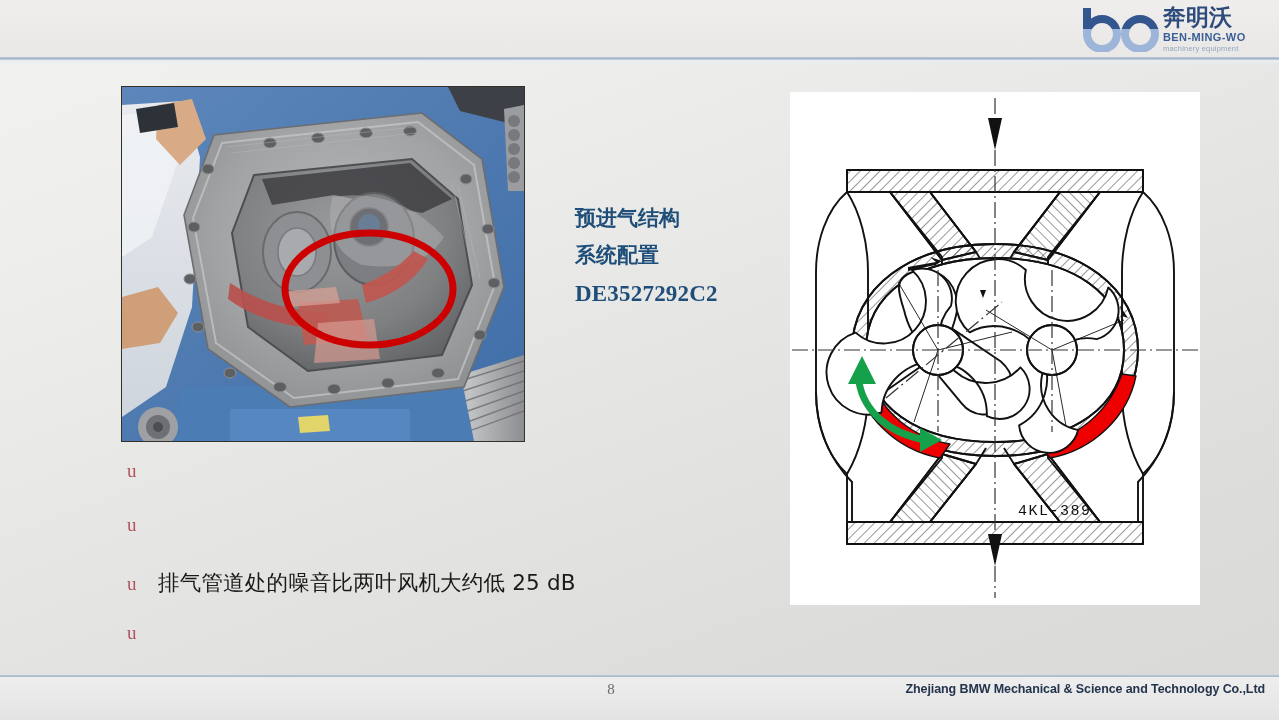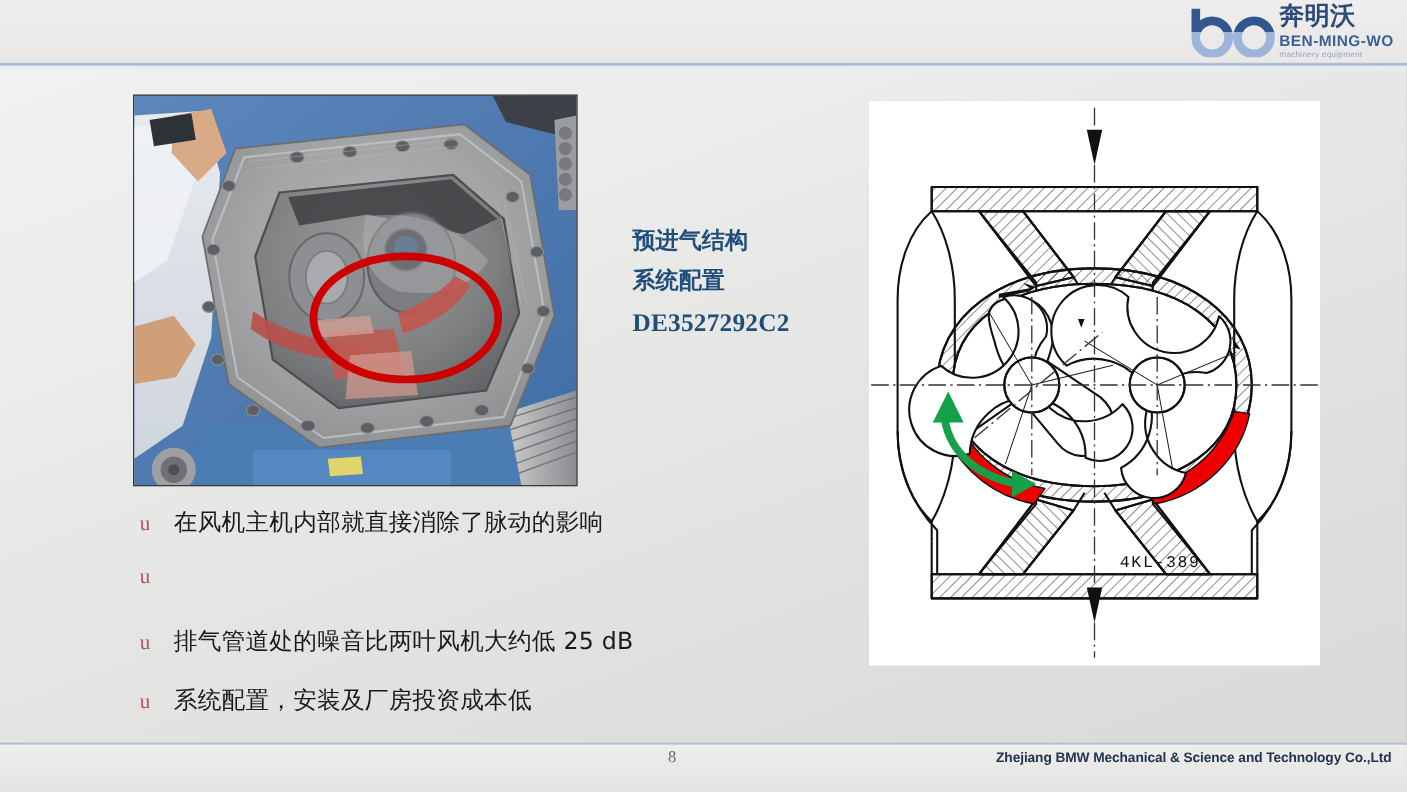--- a/index.html
+++ b/index.html
@@ -62,21 +62,21 @@
     line-height: 1;
   }
   #logo-cn {
     font-family: "DejaVu Sans", sans-serif;
     font-size: 23px;
     font-weight: 700;
     color: #2c4a7a;
     letter-spacing: 0px;
   }
   #logo-en {
-    font-size: 14px;
+    font-size: 11px;
     font-weight: 700;
     color: #3a5f96;
     letter-spacing: 0.4px;
     margin-top: 3px;
   }
   #logo-tag {
     font-size: 7.5px;
     font-weight: 400;
     color: #94a7bd;
     letter-spacing: 0.2px;
@@ -502,32 +502,30 @@
         <path d="M130 336 L152 348 L130 360 Z" fill="#15a04a"></path>
       </g>
 
       <text x="228" y="423" font-family="Liberation Mono, DejaVu Sans Mono, monospace" font-size="15" fill="#111" letter-spacing="1.5">4KL-389</text>
     </svg>
   </div>
 
   <div id="bullets">
     <div class="bullet-row">
       <span class="bullet-mark">u</span>
-      <span class="bullet-text">在风机主机内部就直接消除了脉动的影响</span>
     </div>
     <div class="bullet-row">
       <span class="bullet-mark">u</span>
     </div>
     <div class="bullet-row">
       <span class="bullet-mark">u</span>
       <span class="bullet-text">排气管道处的噪音比两叶风机大约低 25 dB</span>
     </div>
     <div class="bullet-row">
       <span class="bullet-mark">u</span>
-      <span class="bullet-text">系统配置，安装及厂房投资成本低</span>
     </div>
   </div>
 
   <div id="footer-rule"></div>
   <div id="footer-band"></div>
   <div id="page-number">8</div>
   <div id="footer-company">Zhejiang BMW Mechanical &amp; Science and Technology Co.,Ltd</div>
 
 </div>
 

